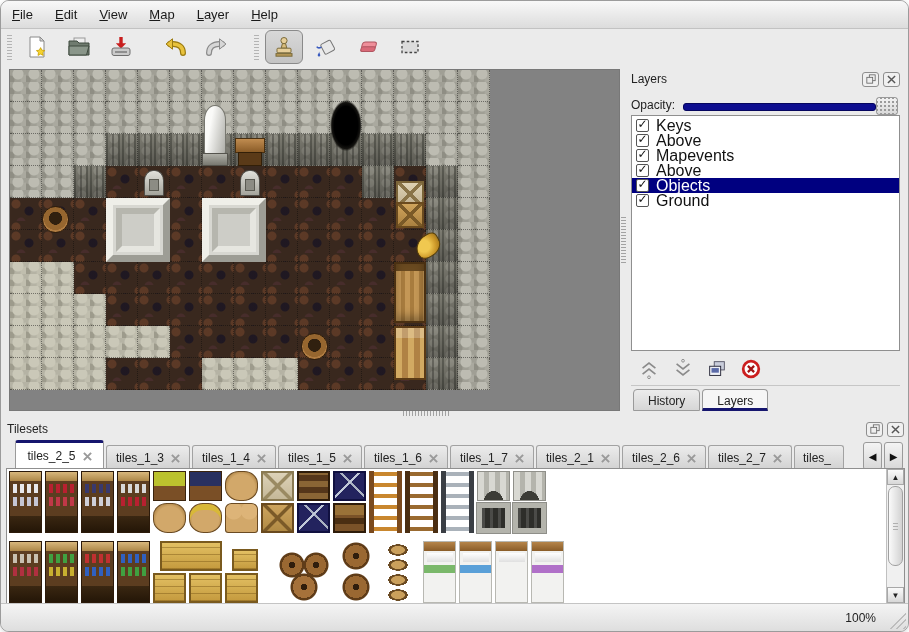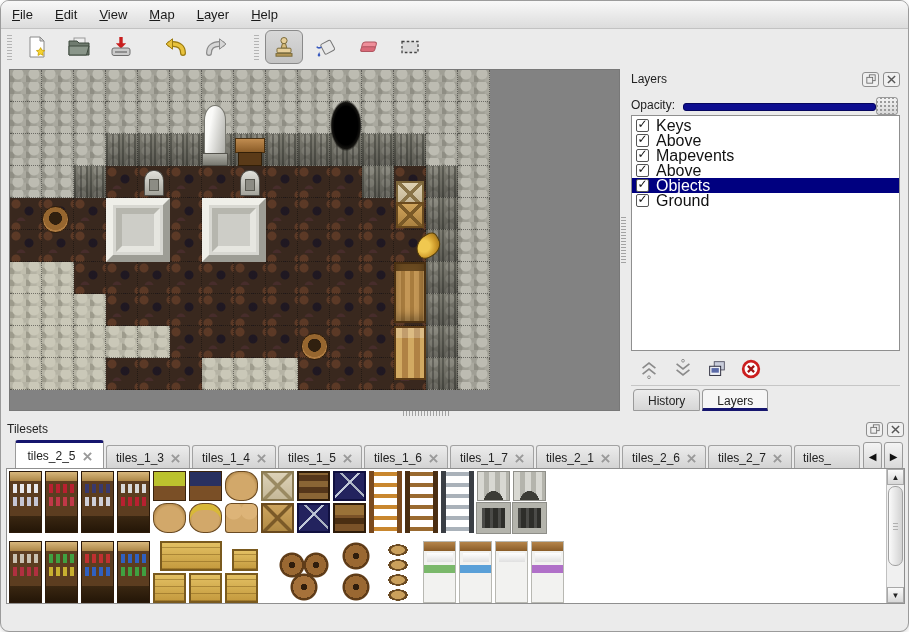--- a/index.html
+++ b/index.html
@@ -125,21 +125,21 @@
 
   
   #tilesets-dock{position:absolute;left:4px;top:418px;width:901px;height:184px;text-decoration:underline;}
   #ts-tabbar{position:absolute;left:1px;right:9px;top:20px;height:30px;display:flex;align-items:flex-end;
     padding-left:9px;box-sizing:border-box;}
   .ttab{width:84px;height:24px;box-sizing:border-box;display:flex;align-items:center;justify-content:center;gap:7px;
     border:1px solid #a2a2a2;border-bottom:none;border-radius:3px 3px 0 0;margin-right:2px;
     background:linear-gradient(#ececec,#d2d2d2);flex:none;}
   .ttab-label{font-size:12px;color:#222;white-space:nowrap;}
   .ttab.active{width:89px;height:29px;background:#fff;border:1px solid #9a9a9a;border-top:3px solid #16166e;border-bottom:none;}
-  .ttab.trunc{width:66px;overflow:hidden;justify-content:flex-start;padding-left:8px;}
+  .ttab.trunc{width:50px;overflow:hidden;justify-content:flex-start;padding-left:8px;}
   #ts-arrows{position:absolute;right:3px;top:23px;display:flex;gap:2px;}
   .ts-arrow{width:17px;height:26px;border:1px solid #9a9a9a;border-radius:3px;background:linear-gradient(#f4f4f4,#d8d8d8);
     display:flex;align-items:center;justify-content:center;font-size:10px;color:#111;}
   #ts-content{position:absolute;left:1px;right:1px;top:49px;height:134px;background:#fff;border:1px solid #8f8f8f;overflow:hidden;}
   #ts-sprites{position:absolute;inset:0;}
   .sp{position:absolute;box-sizing:border-box;}
 
   .sp-shelf{background:linear-gradient(#d8b77c,#ad8748) 0 0/100% 9px no-repeat,
       linear-gradient(#3a2712,#241607) 0 100%/100% 16px no-repeat,#5c3d20;border:1px solid #2c1a0a;}
   .sp-shelf::before{content:"";position:absolute;left:3px;right:3px;top:12px;height:9px;
@@ -717,14 +717,18 @@
             <span>▲</span>
           </div>
         <div id="sb-thumb"></div>
         <div class="sb-btn" id="sb-down">
             <span>▼</span>
           </div>
       </div>
     </div>
   </div>
 
+  <div id="statusbar">
+    <span id="zoom-label">100%</span>
+    <div id="resize-grip"></div>
+  </div>
 
 </div>
 
 </body></html>

